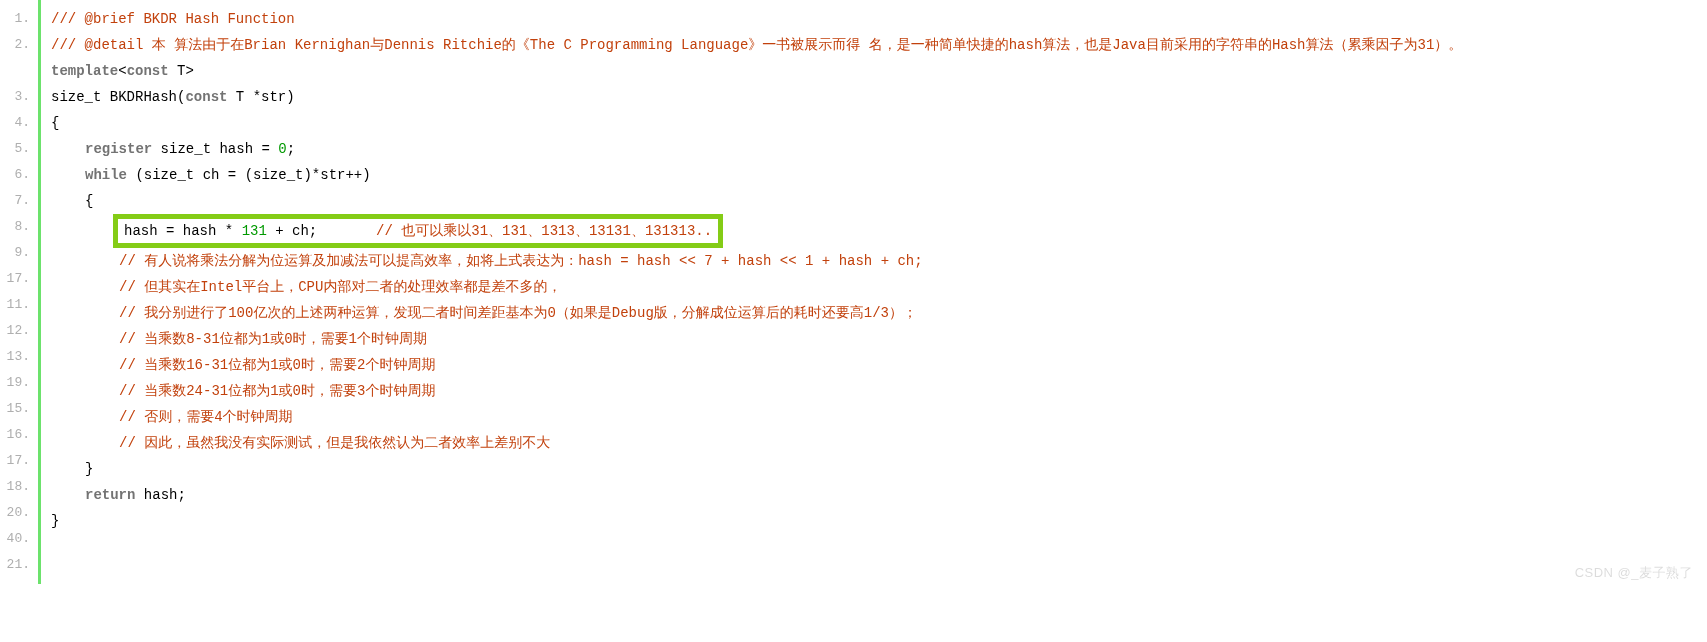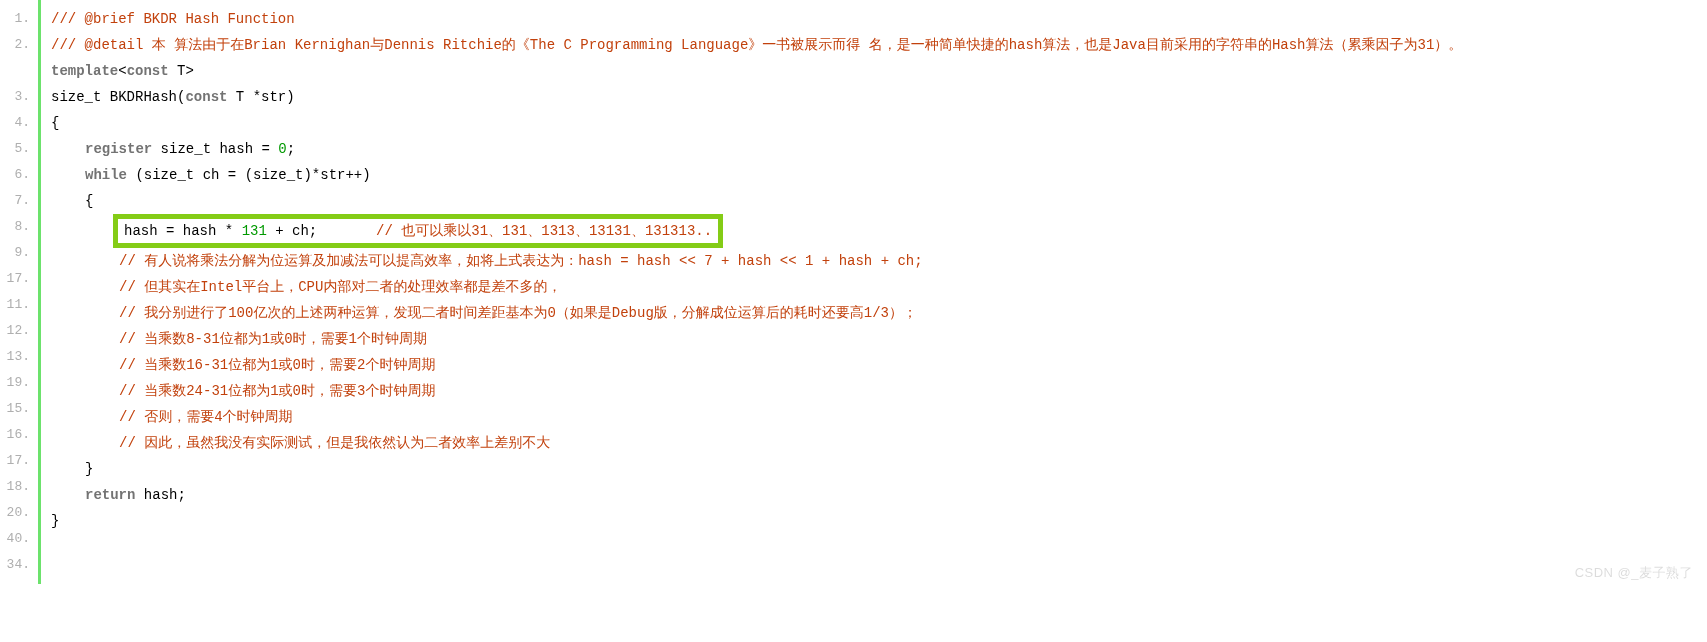--- a/index.html
+++ b/index.html
@@ -84,21 +84,21 @@
     <div class="ln">11.</div>
     <div class="ln">12.</div>
     <div class="ln">13.</div>
     <div class="ln">19.</div>
     <div class="ln">15.</div>
     <div class="ln">16.</div>
     <div class="ln">17.</div>
     <div class="ln">18.</div>
     <div class="ln">20.</div>
     <div class="ln">40.</div>
-    <div class="ln">34.</div>
+    <div class="ln">21.</div>
   </div>
   <div class="bar"></div>
   <div class="code">
     <div class="line"><span class="tok-comment">/// @brief BKDR Hash Function</span></div>
     <div class="line"><span class="tok-comment">/// @detail 本 算法由于在Brian Kernighan与Dennis Ritchie的《The C Programming Language》一书被展示而得 名，是一种简单快捷的hash算法，也是Java目前采用的字符串的Hash算法（累乘因子为31）。</span></div>
     <div class="line"><span class="tok-keyword">template</span><span class="tok-plain">&lt;</span><span class="tok-keyword">const</span><span class="tok-plain"> T&gt;</span></div>
     <div class="line"><span class="tok-plain">size_t BKDRHash(</span><span class="tok-keyword">const</span><span class="tok-plain"> T *str)</span></div>
     <div class="line"><span class="tok-plain">{</span></div>
     <div class="line"><span class="indent1"></span><span class="tok-keyword">register</span><span class="tok-plain"> size_t hash = </span><span class="tok-num">0</span><span class="tok-plain">;</span></div>
     <div class="line"><span class="indent1"></span><span class="tok-keyword">while</span><span class="tok-plain"> (size_t ch = (size_t)*str++)</span></div>

